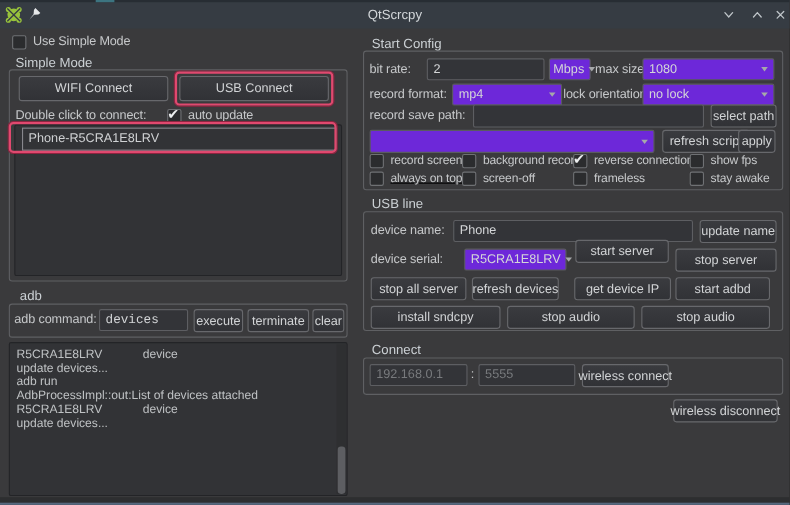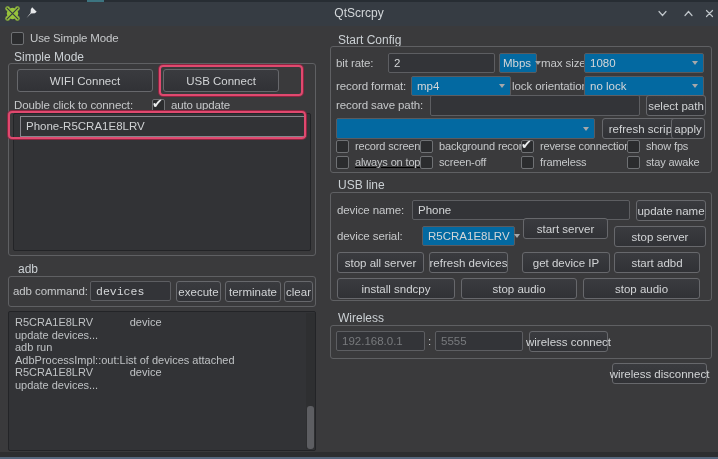--- a/index.html
+++ b/index.html
@@ -18,21 +18,21 @@
   .gtitle{position:absolute;color:#cbd0d4;font-size:12px;white-space:nowrap;}
   .gbox{position:absolute;border:1px solid #5f6063;border-radius:3px;box-sizing:border-box;}
   .lbl{position:absolute;color:#c6c8ca;font-size:11.5px;letter-spacing:-0.1px;line-height:20px;white-space:nowrap;}
 
   .btn{position:absolute;background:linear-gradient(#3a3b3f,#313236);border:1px solid #67686c;
     border-radius:3px;color:#d2d4d6;font-size:11.5px;display:flex;align-items:center;
     justify-content:center;box-sizing:border-box;padding:0 2px;font-family:inherit;white-space:nowrap;cursor:default;}
   .inp{position:absolute;background:#333438;border:1px solid #5d5e62;border-radius:2px;
     color:#d4d6d8;font-size:11.5px;padding:0 5px;box-sizing:border-box;font-family:inherit;outline:none;}
   .inp::placeholder{color:#787a7d;}
-  .combo{position:absolute;background:#0369a1;border:1px solid #5a5b5f;border-radius:2px;
+  .combo{position:absolute;background:#6d28d9;border:1px solid #5a5b5f;border-radius:2px;
     display:flex;align-items:center;justify-content:space-between;padding:0 5px;color:#d4d6d8;
     font-size:11.5px;box-sizing:border-box;cursor:default;white-space:nowrap;}
   .combo .arr{width:0;height:0;border-left:3.5px solid transparent;border-right:3.5px solid transparent;
     border-top:4px solid #a6a8aa;margin-left:4px;flex:none;}
 
   .cb{position:absolute;display:flex;align-items:center;gap:6px;height:14px;cursor:default;}
   .cb .box{width:11px;height:11px;border:1px solid #6f7174;background:#2b2c2e;border-radius:2px;
     position:relative;flex:none;}
   .cb.checked .box::after{content:"\2714";position:absolute;left:-1px;top:-4px;font-size:13px;
     color:#eceeef;font-weight:bold;}
@@ -81,21 +81,21 @@
 
   <div class="cb" style="left:11px;top:31px;">
     <span class="box"></span>
     <span class="cb-label" style="font-size:11.5px;">Use Simple Mode</span>
   </div>
 
   <div class="gtitle" style="left:14px;top:50px;">Simple Mode</div>
   <div class="gbox" style="left:8px;top:63px;width:308px;height:193px;"></div>
 
   <button class="btn" style="left:17px;top:69px;width:136px;height:23px;">WIFI Connect</button>
-  <button class="btn" style="left:163px;top:69px;width:116px;height:23px;">USB Connect</button>
+  <button class="btn" style="left:163px;top:69px;width:136px;height:23px;">USB Connect</button>
   <div class="hl" style="left:159px;top:65px;width:144px;height:31px;"></div>
 
   <div class="lbl" style="left:14px;top:95px;">Double click to connect:</div>
   <div class="cb checked" style="left:152px;top:98px;">
     <span class="box"></span>
     <span class="cb-label" style="font-size:11.5px;">auto update</span>
   </div>
 
   <div class="panel" style="left:13px;top:113px;width:298px;height:138px;">
     <div class="list-item">Phone-R5CRA1E8LRV</div>
@@ -213,21 +213,21 @@
 
   <button class="btn" style="left:337px;top:252px;width:87px;height:21px;">stop all server</button>
   <button class="btn" style="left:429px;top:252px;width:79px;height:21px;">refresh devices</button>
   <button class="btn" style="left:522px;top:252px;width:88px;height:21px;">get device IP</button>
   <button class="btn" style="left:614px;top:252px;width:86px;height:21px;">start adbd</button>
 
   <button class="btn" style="left:337px;top:278px;width:118px;height:21px;">install sndcpy</button>
   <button class="btn" style="left:461px;top:278px;width:116px;height:21px;">stop audio</button>
   <button class="btn" style="left:583px;top:278px;width:117px;height:21px;">stop audio</button>
 
-  <div class="gtitle" style="left:338px;top:311px;">Wireless</div>
+  <div class="gtitle" style="left:338px;top:311px;">Connect</div>
   <div class="gbox" style="left:330px;top:325px;width:382px;height:34px;"></div>
   <input class="inp" style="left: 336px; top: 331px; width: 89px; height: 20px;" placeholder="192.168.0.1">
   <div class="lbl" style="left:428px;top:331px;">:</div>
   <input class="inp" style="left: 435px; top: 331px; width: 88px; height: 20px;" placeholder="5555">
   <button class="btn" style="left:529px;top:331px;width:79px;height:21px;">wireless connect</button>
   <button class="btn" style="left:612px;top:331px;width:95px;height:21px;margin-top:32px;">wireless disconnect</button>
 
   <div class="bottom-strip"></div>
   <div class="bottom-line"></div>
 </div>

